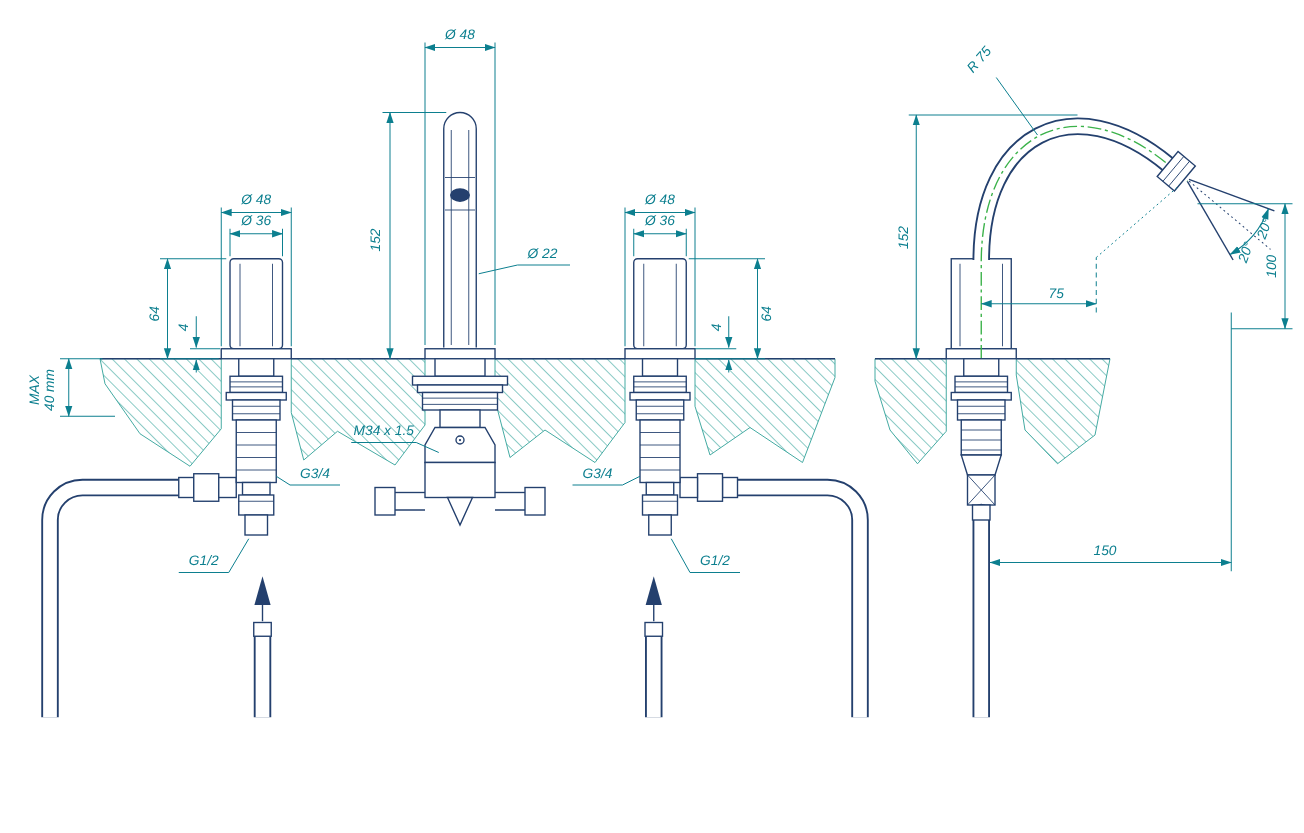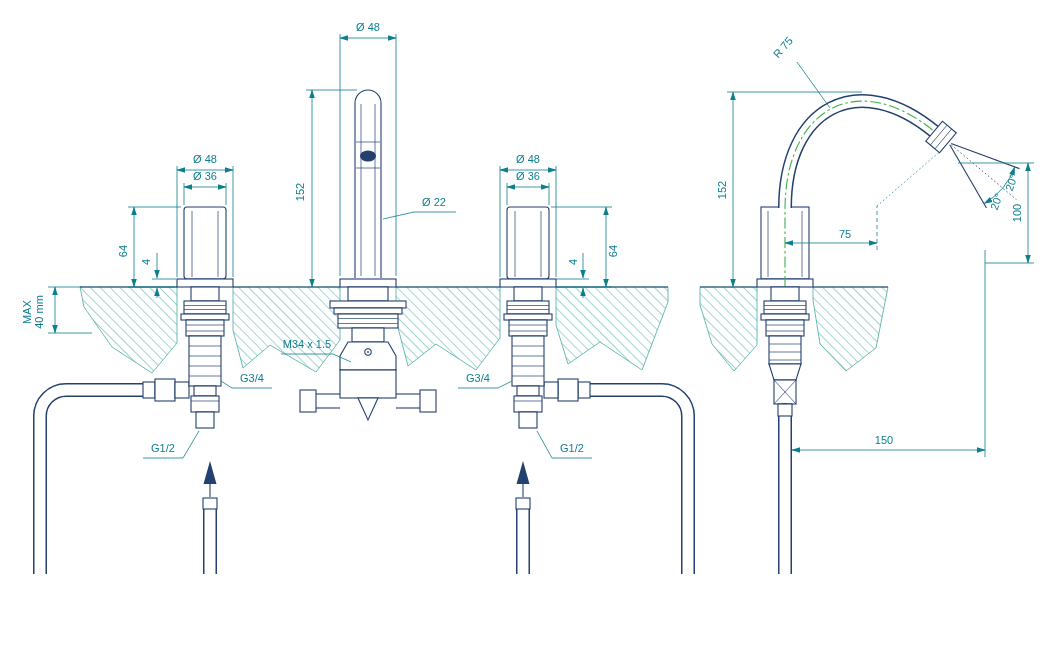--- a/index.html
+++ b/index.html
@@ -1,17 +1,17 @@
 <!DOCTYPE html>
 <html><head>
 <meta charset="utf-8">
 <style>
   html,body{margin:0;padding:0;background:#ffffff;}
   .stage{position:relative;width:1043px;height:574px;background:#ffffff;overflow:hidden;
-         font-family:"Liberation Sans",sans-serif;}
+         font-family:"Liberation Sans",sans-serif;font-style:italic;}
   svg{position:absolute;left:0;top:0;}
   .p   {stroke:#24406e; fill:none; stroke-width:1.1;}
   .pt  {stroke:#24406e; fill:none; stroke-width:0.7;}
   .o   {fill:#ffffff; stroke:#24406e; stroke-width:1.1;}
   .dk  {fill:#24406e; stroke:none;}
   .dim {stroke:#0c7f8f; fill:none; stroke-width:0.8;}
   .dimdash{stroke:#0c7f8f; fill:none; stroke-width:0.8; stroke-dasharray:4 3;}
   .dimdot {stroke:#0c7f8f; fill:none; stroke-width:0.8; stroke-dasharray:1.5 2.5;}
   .pdot{stroke:#24406e; fill:none; stroke-width:0.8; stroke-dasharray:1.5 2.5;}
   .cl  {stroke:#3bb24a; fill:none; stroke-width:1.1; stroke-dasharray:11 3 2.5 3;}

